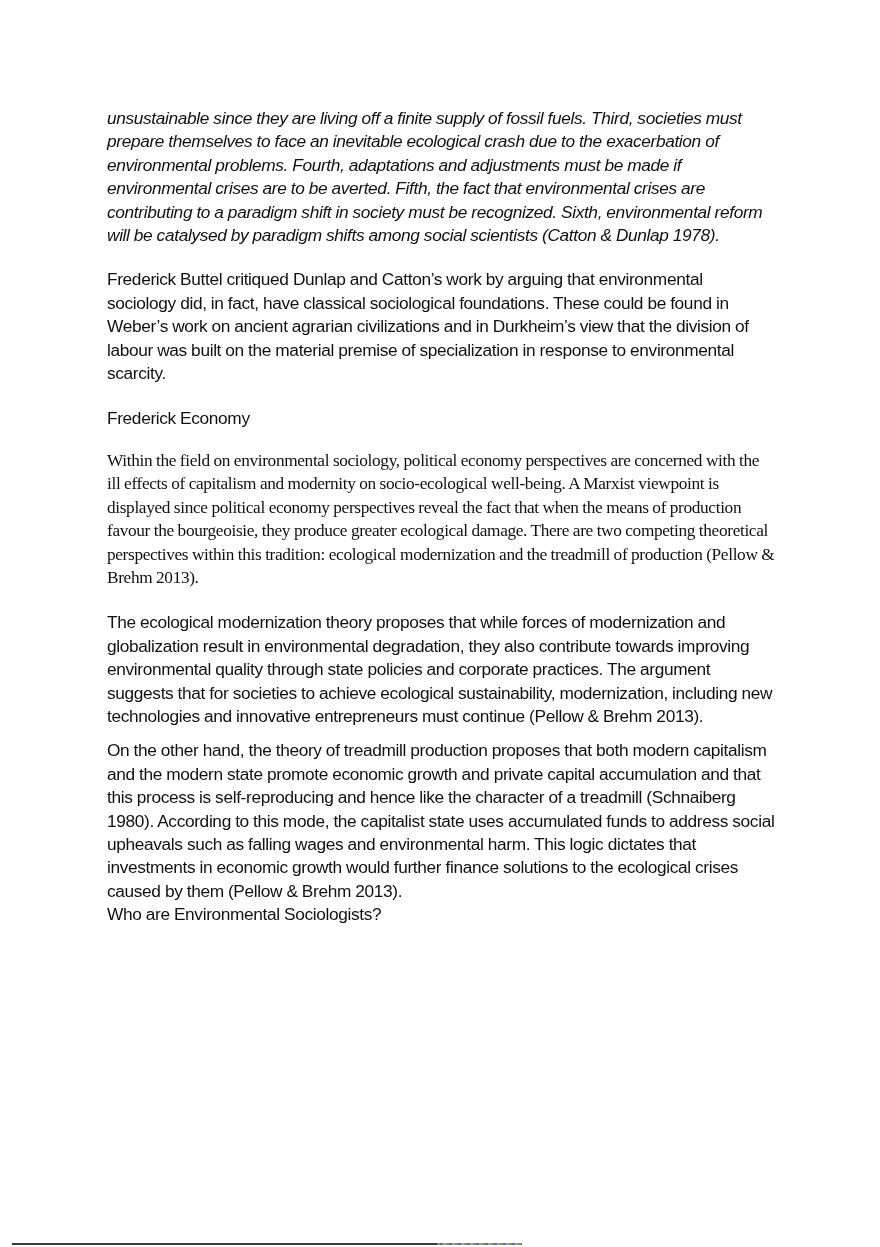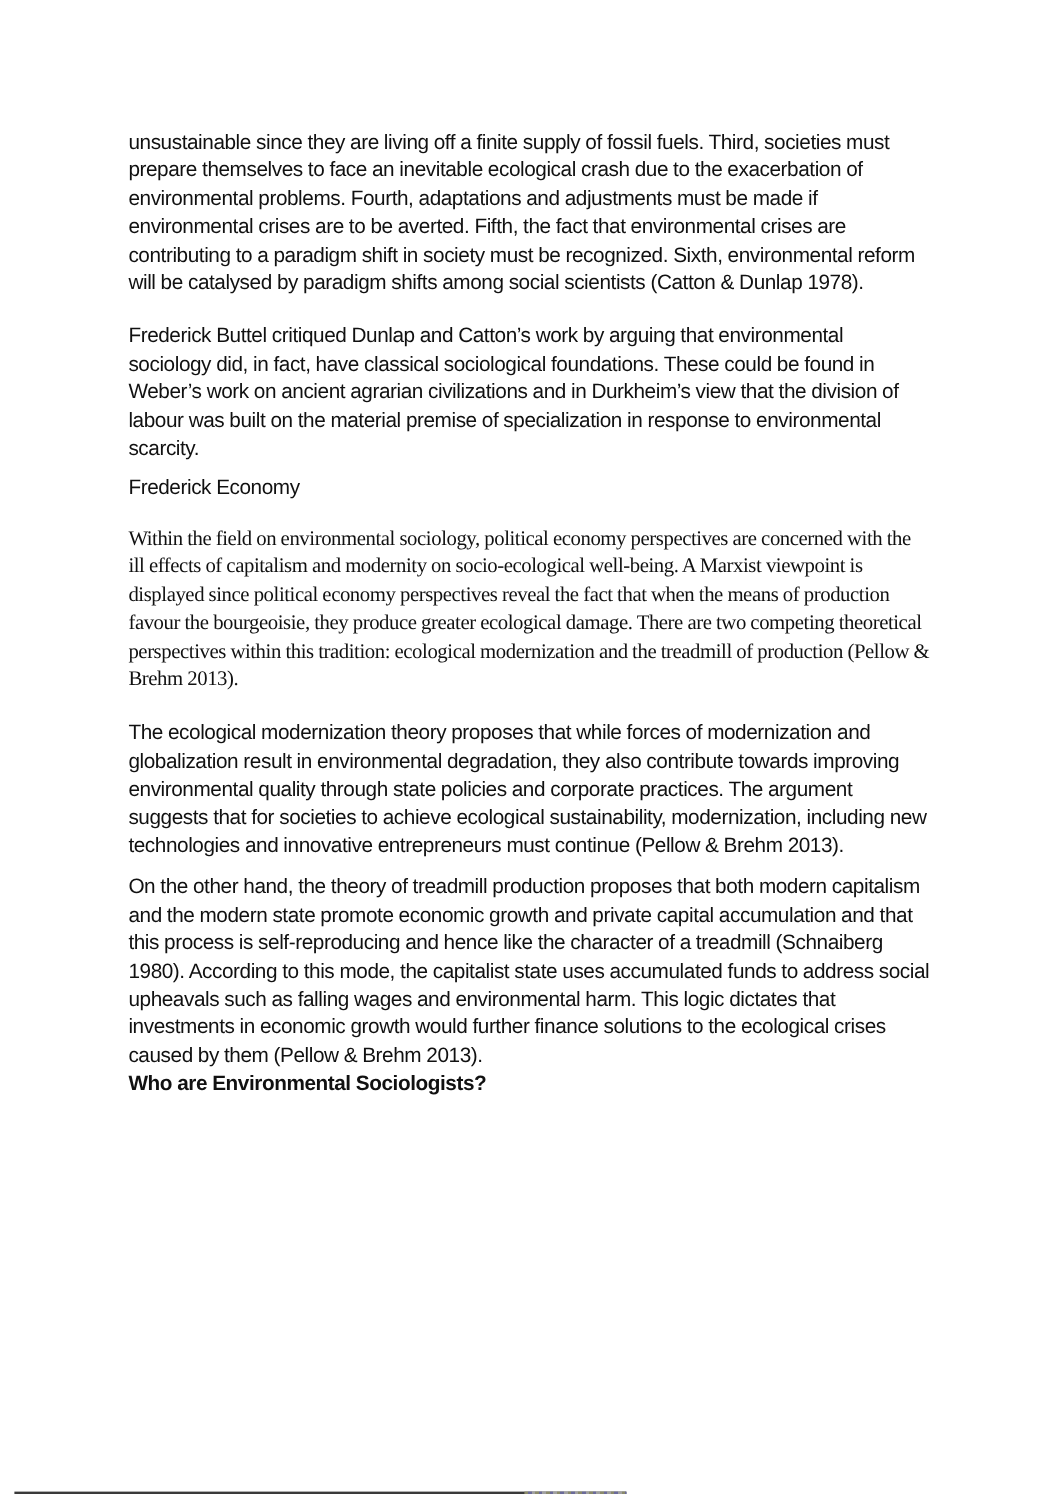--- a/index.html
+++ b/index.html
@@ -21,27 +21,27 @@
       top: 107px;
       width: 668px;
     }
     p {
       margin: 0;
       font-size: 17.3px;
       line-height: 23.4px;
       letter-spacing: -0.35px;
       word-spacing: -0.2px;
     }
-    .p1 { margin-bottom: 21px; }
-    .p2 { margin-bottom: 10px; }
+    .p1 { margin-bottom: 21px; font-style: italic; }
+    .p2 { margin-bottom: 22px; }
     .heading-plain { margin-bottom: 18px; }
     .p3 { margin-bottom: 22px; font-family: Liberation Serif, serif; }
     .p4 { margin-bottom: 11px; }
     .p5 { }
-    .heading-bold { font-weight: bold; }
+    .heading-bold { font-weight: normal; }
     .bottom-bar {
       position: absolute;
       left: 12px;
       top: 1243px;
       width: 510px;
       height: 2px;
       background: #3a3a3a;
     }
     .bottom-bar .segment {
       position: absolute;

